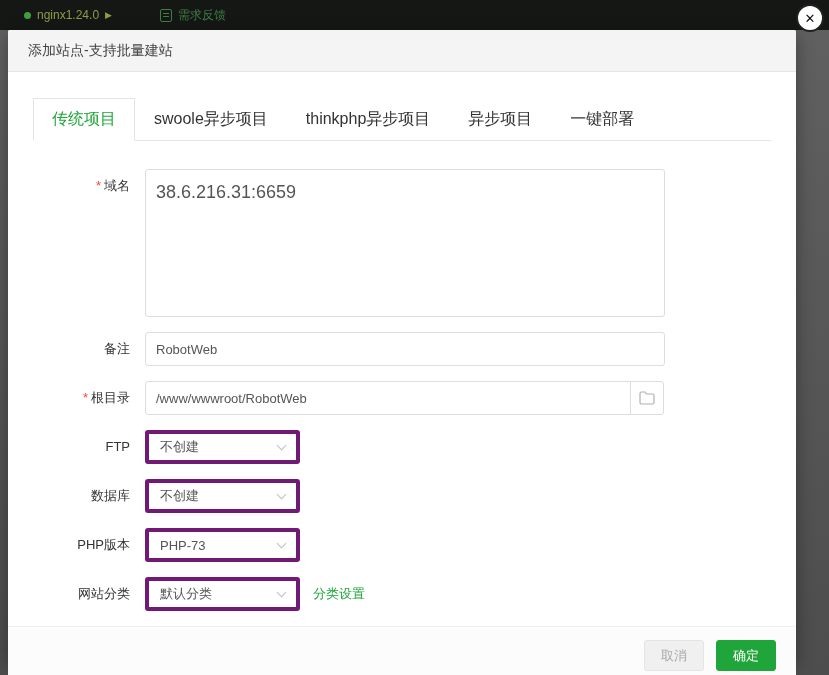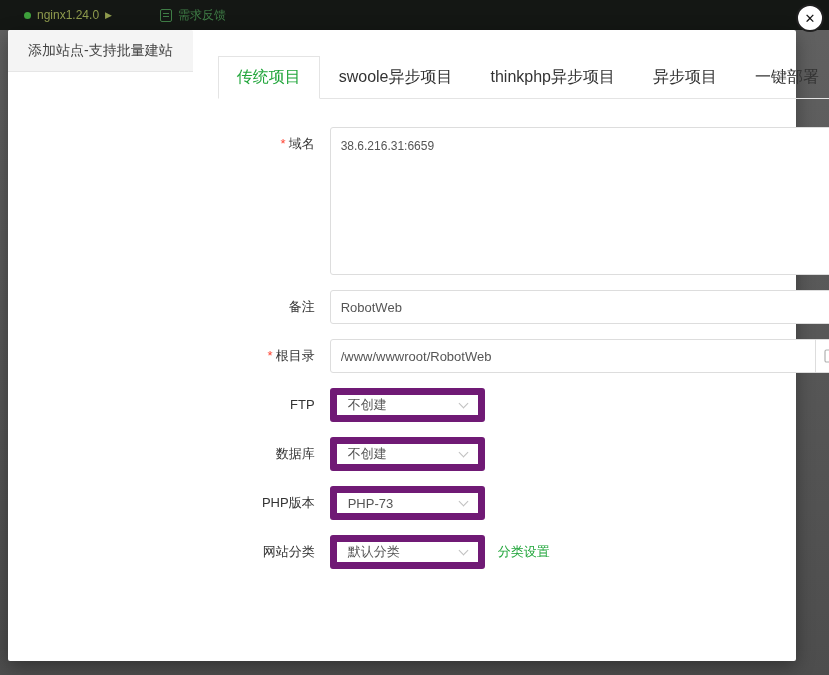--- a/index.html
+++ b/index.html
@@ -30,21 +30,21 @@
     border-radius:50%; background:#fff; border:2px solid #202020;
     display:flex; align-items:center; justify-content:center;
     font-size:13px; font-weight:bold; color:#111; cursor:pointer; z-index:30;
   }
 
   
   .modal {
     position:absolute; left:8px; top:30px; width:788px; height:631px;
     background:#fff; border-radius:2px;
     box-shadow:0 5px 18px rgba(0,0,0,.35);
-    display:flex; flex-direction:row; z-index:20;
+    display:flex; flex-direction:column; z-index:20;
   }
   .modal-header {
     height:42px; background:#f4f4f4; border-bottom:1px solid #e6e6e6;
     display:flex; align-items:center; padding:0 20px;
     font-size:14px; color:#444; border-radius:2px 2px 0 0; flex-shrink:0;
   }
   .modal-body { flex:1; padding:22px 25px 0 25px; }
 
   
   .tabs { display:flex; border-bottom:1px solid #e4e4e4; margin-top:4px; }
@@ -60,36 +60,36 @@
   
   .form { margin-top:28px; }
   .form-row { display:flex; align-items:flex-start; margin-bottom:15px; }
   .form-label {
     width:112px; flex-shrink:0; text-align:right; padding-right:15px;
     font-size:13px; color:#333; line-height:34px; white-space:nowrap;
   }
   .req { color:#f43; margin-right:3px; }
   .domain-textarea {
     width:520px; height:148px; border:1px solid #ddd; border-radius:3px;
-    padding:9px 10px; font-size:12px; color:#555; resize:none; outline:none;
+    padding:9px 10px; font-size:18px; color:#555; resize:none; outline:none;
     font-family:"Liberation Sans","DejaVu Sans",sans-serif; line-height:1.5;
   }
   .text-input {
     width:520px; height:34px; border:1px solid #ddd; border-radius:3px;
     padding:6px 10px; font-size:13px; color:#555; outline:none;
     font-family:"Liberation Sans","DejaVu Sans",sans-serif;
   }
   .text-input.root { width:486px; border-radius:3px 0 0 3px; }
   .dir-btn {
     width:34px; height:34px; border:1px solid #ddd; margin-left:-1px;
     background:#fff; border-radius:0 3px 3px 0; cursor:pointer;
     display:flex; align-items:center; justify-content:center;
   }
   .select {
-    width:155px; height:34px; border:7px solid #701a75; border-radius:3px;
+    width:155px; height:34px; border:4px solid #701a75; border-radius:3px;
     display:flex; align-items:center; justify-content:space-between;
     padding:0 11px; font-size:13px; color:#555; cursor:pointer; background:#fff;
   }
   .chevron {
     width:7px; height:7px; border-right:1px solid #c0c0c0; border-bottom:1px solid #c0c0c0;
     transform:rotate(45deg); margin-top:-4px;
   }
   .cat-link { margin-left:13px; color:#20a53a; font-size:13px; line-height:34px; text-decoration:none; cursor:pointer; }
 
   

